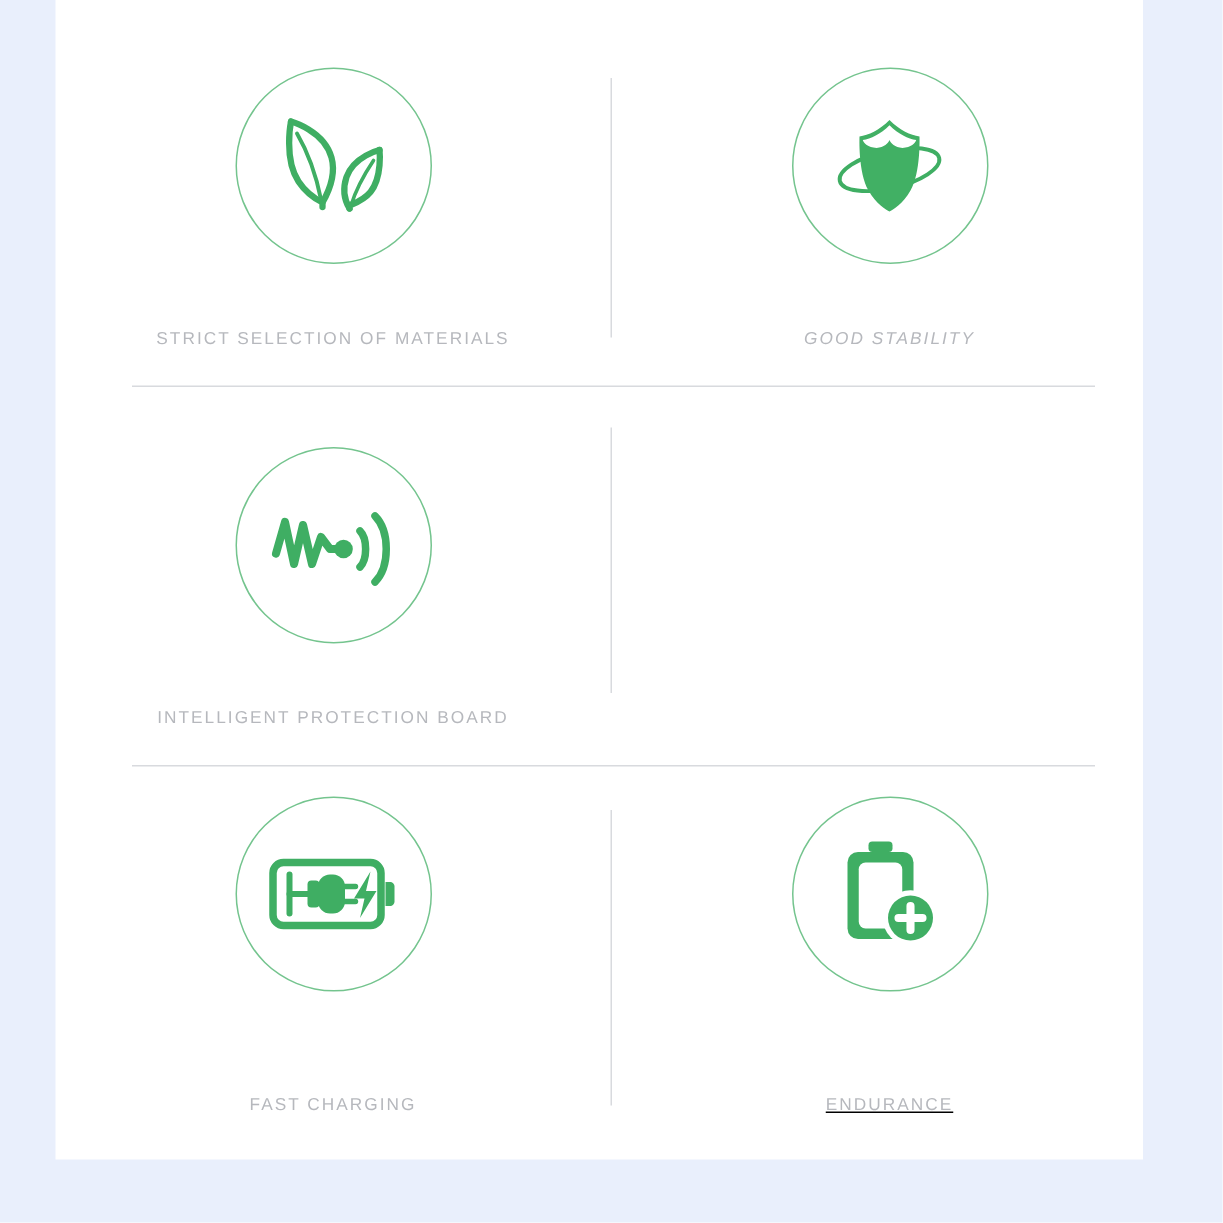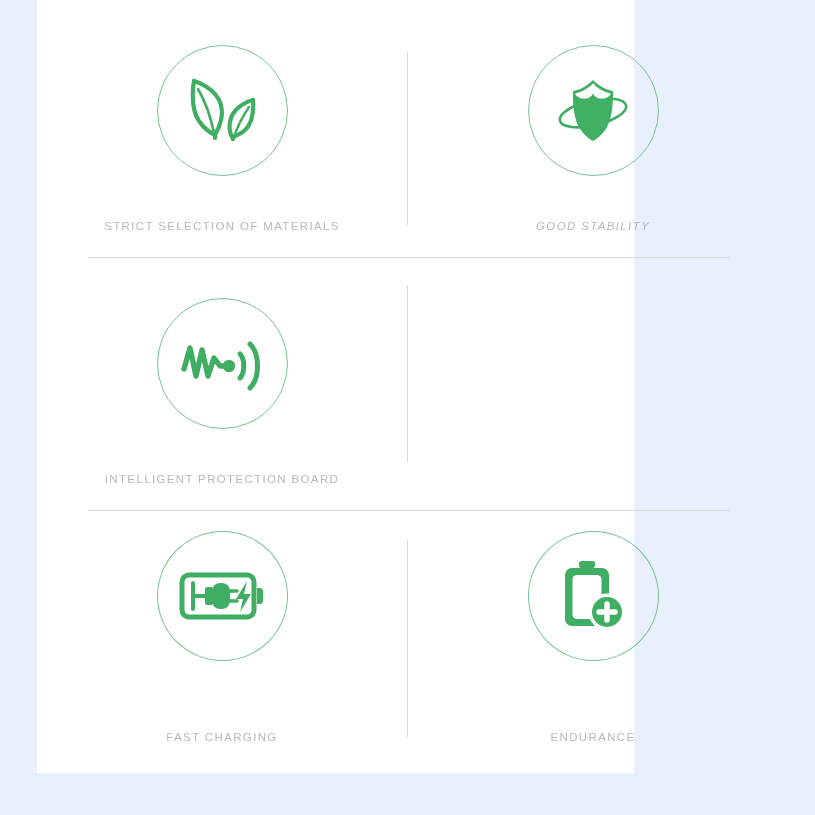--- a/index.html
+++ b/index.html
@@ -11,21 +11,21 @@
     height: 815px;
     background: #e9effc;
     font-family: "Liberation Sans", sans-serif;
     overflow: hidden;
   }
 
   #feature-card {
     position: absolute;
     left: 37px;
     top: 0px;
-    width: 597px;
+    width: 725px;
     height: 773px;
     background: #ffffff;
     box-sizing: border-box;
   }
 
   
   .grid {
     position: absolute;
     left: 0;
     top: 0;
@@ -40,21 +40,21 @@
     display: flex;
     flex-direction: column;
     align-items: center;
     box-sizing: border-box;
   }
   .cell.c0 { left: 0px;   top: 0px;   }
   .cell.c1 { left: 371px; top: 0px; font-style: italic;   }
   .cell.c2 { left: 0px;   top: 253px; }
   .cell.c3 { left: 371px; top: 253px; }
   .cell.c4 { left: 0px;   top: 486px; }
-  .cell.c5 { left: 371px; top: 486px; }
+  .cell.c5 { left: 371px; top: 486px; text-decoration: underline; }
 
   .icon-ring {
     margin-top: 45px;
     width: 131px;
     height: 131px;
     border-radius: 50%;
     border: 1px solid #74c48e;
     display: flex;
     align-items: center;
     justify-content: center;

